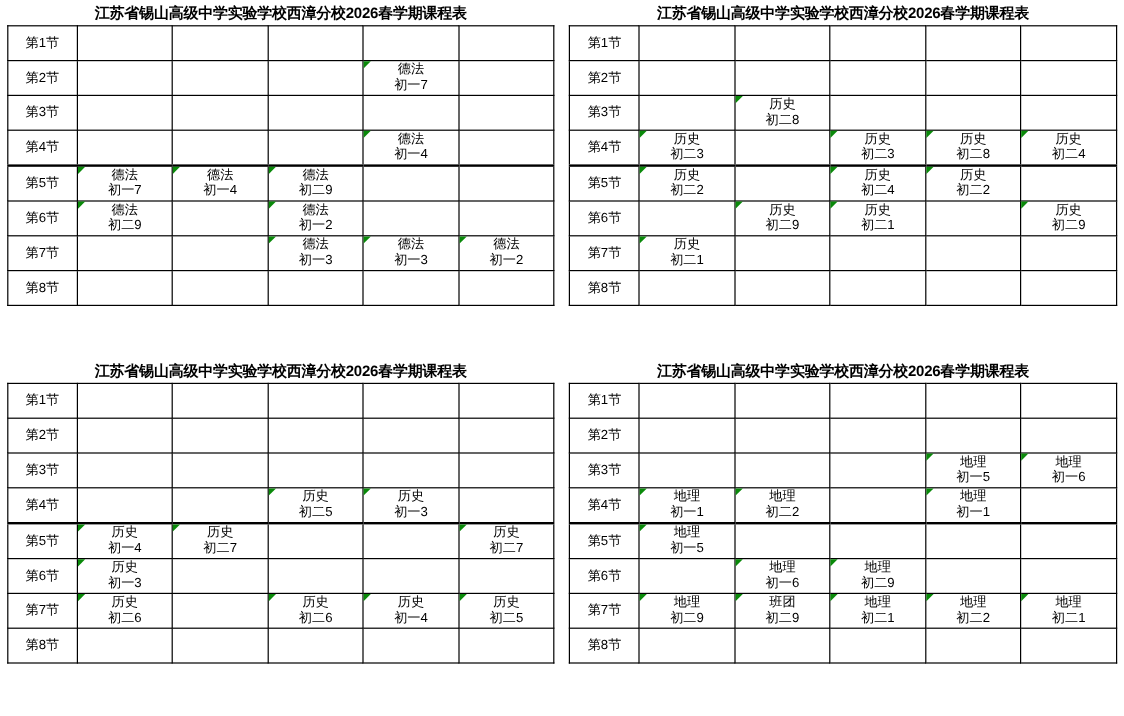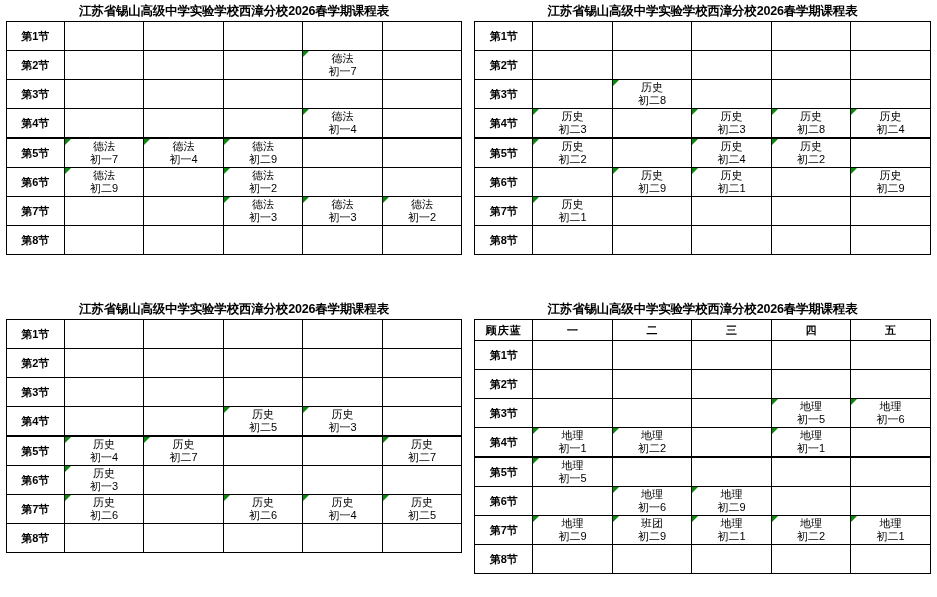--- a/index.html
+++ b/index.html
@@ -61,21 +61,21 @@
     letter-spacing: 1px;
   }
   td.daylabel {
     font-weight: normal;
     font-size: 11.5px;
   }
   td.period {
     font-size: 11px;
     text-align: left;
     padding-left: 6px;
-    font-weight: bold;
+    font-weight: normal;
     margin-left: 16px;
   }
   td.cell {
     font-size: 10.5px;
     line-height: 12px;
   }
   
   td.cell::before {
     content: "";
     position: absolute;
@@ -440,28 +440,20 @@
     <table class="sched">
       <colgroup>
         <col class="colA">
           <col class="colD">
           <col class="colD">
           <col class="colD">
           <col class="colD">
           <col class="colD">
       </colgroup>
       <tbody>
-          <tr class="head">
-            <td class="owner">顾庆蓝</td>
-            <td class="daylabel">一</td>
-            <td class="daylabel">二</td>
-            <td class="daylabel">三</td>
-            <td class="daylabel">四</td>
-            <td class="daylabel">五</td>
-          </tr>
           <tr>
             <td class="period">第1节</td>
             <td></td>
             <td></td>
             <td></td>
             <td></td>
             <td></td>
           </tr>
           <tr>
             <td class="period">第2节</td>

